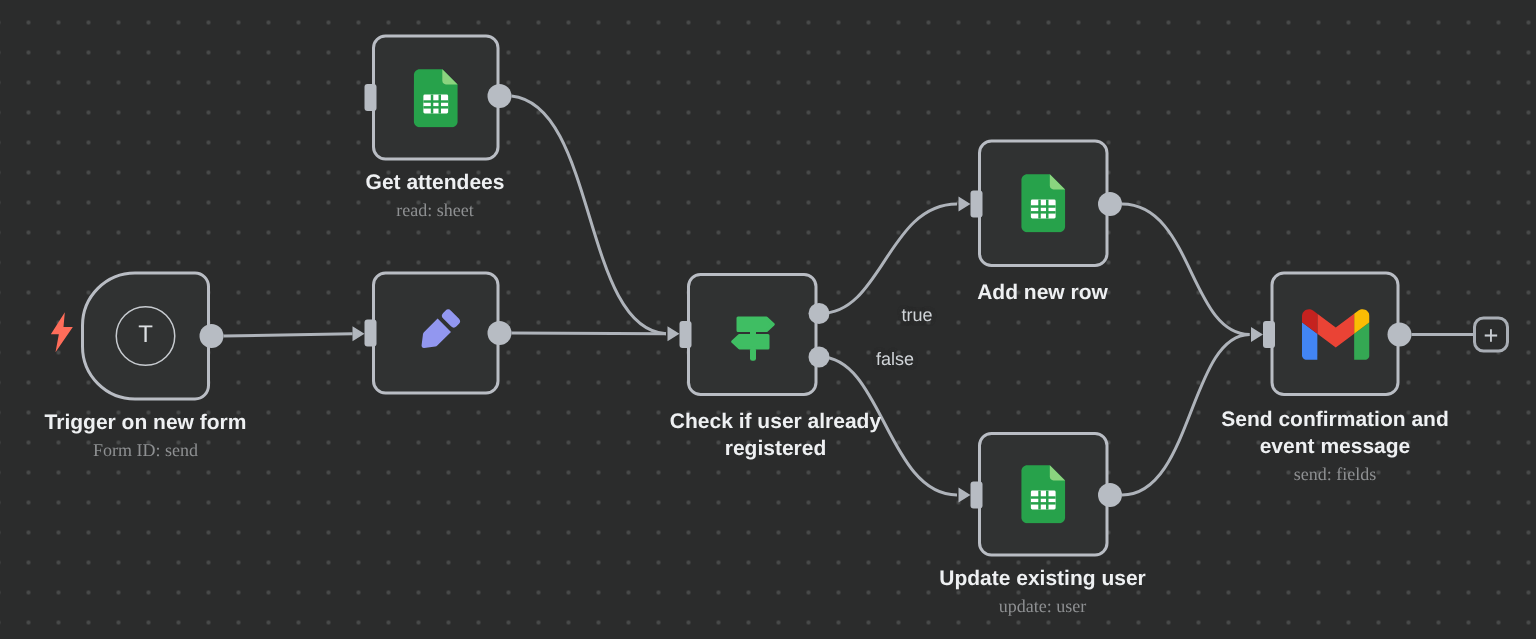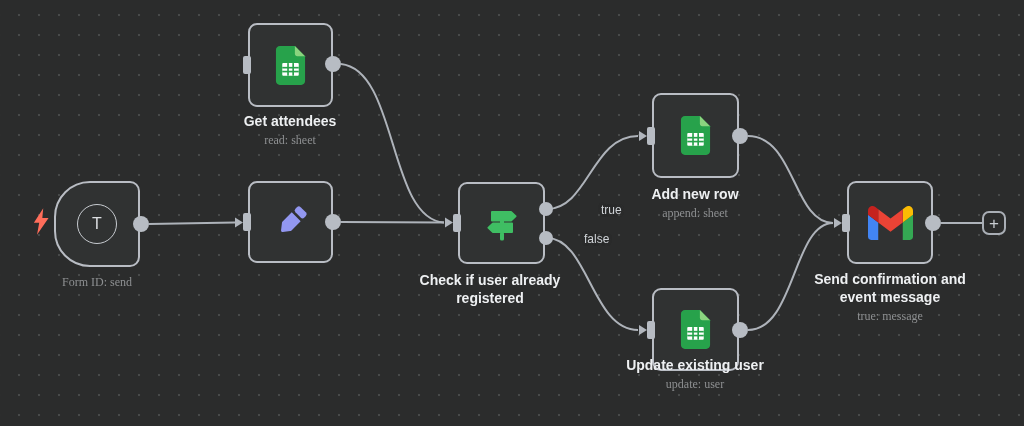--- a/index.html
+++ b/index.html
@@ -153,45 +153,45 @@
       <rect x="647" y="127" width="8" height="18" rx="2"></rect>
       <rect x="647" y="321" width="8" height="18" rx="2"></rect>
       <rect x="842" y="214" width="8" height="18" rx="2"></rect>
     </g>
   </svg>
 
   <span class="port-label" style="left:557px;top:210px;margin-left:44px;">true</span>
   <span class="port-label" style="left:584px;top:239px;">false</span>
 
   <div class="node-label" style="left:9px;top:272px;">
+    <div class="node-title">Trigger on new form</div>
     <div class="node-sub">Form ID: send</div>
   </div>
 
   <div class="node-label" style="left:202px;top:112px;">
     <div class="node-title">Get attendees</div>
     <div class="node-sub">read: sheet</div>
   </div>
 
 
-  <div class="node-label" style="left:402px;top:271px;">
+  <div class="node-label" style="left:429px;top:271px;">
     <div class="node-title">Check if user already registered</div>
   </div>
 
   <div class="node-label" style="left:607px;top:185px;">
     <div class="node-title">Add new row</div>
-    <div class="node-sub">append: sheet</div>
   </div>
 
-  <div class="node-label" style="left:607px;top:356px;">
+  <div class="node-label" style="left:607px;top:376px;">
     <div class="node-title">Update existing user</div>
     <div class="node-sub">update: user</div>
   </div>
 
   <div class="node-label" style="left:802px;top:270px;">
     <div class="node-title">Send confirmation and event message</div>
-    <div class="node-sub">true: message</div>
+    <div class="node-sub">send: fields</div>
   </div>
 
   <div class="plus-btn">
     <span>+</span>
   </div>
 
 </div>
 
 </body></html>

